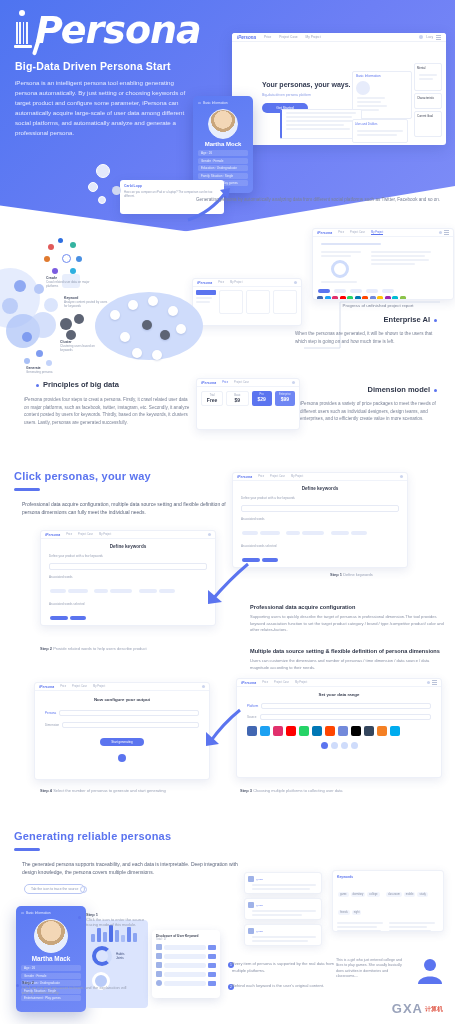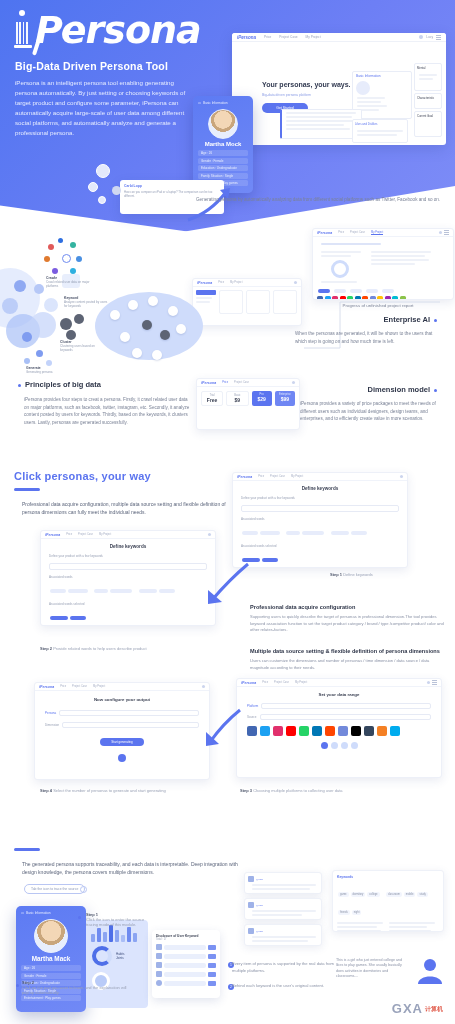--- a/index.html
+++ b/index.html
@@ -200,21 +200,21 @@
     <div class="logo-row">
       <div class="logo-mark">
         <div class="dot"></div>
           <div class="bars"></div>
           <div class="base"></div>
       </div>
       <div class="logo-word">Persona</div>
       <div class="slash"></div>
     </div>
 
-    <div class="hero-sub">Big-Data Driven Persona Tool</div>
+    <div class="hero-sub">Big-Data Driven Persona Start</div>
     <div class="hero-body">iPersona is an intelligent persona tool enabling generating persona automatically. By just setting or choosing keywords of target product and configure some parameter, iPersona can automatically acquire large-scale of user data among different social platforms, and automatically analyze and generate a professional persona.</div>
 
     <div class="browser hero-browser">
       <div class="bw-top">
         <span class="bw-logo">iPersona</span>
         <span class="bw-nav">Price</span>
         <span class="bw-nav">Project Case</span>
         <span class="bw-nav">My Project</span>
         <span class="bw-right">
           <i class="bw-av"></i>
@@ -430,21 +430,21 @@
     <div class="lbl" style="left:60px;top:100px;width:44px;">
       <b>Cluster</b>
       <span>Clustering users based on keywords</span>
     </div>
     <div class="lbl" style="left:26px;top:126px;width:44px;">
       <b>Generate</b>
       <span>Generating persona</span>
     </div>
   </div>
 
-  <div class="cap-title" style="position:absolute;left:14px;top:380px;">
+  <div class="cap-title" style="position:absolute;left:32px;top:380px;">
     <span class="bullet-dot"></span><span>Principles of big data</span>
   </div>
   <div class="cap" style="left:24px;top:396px;width:166px;">iPersona provides four steps to creat a persona. Firstly, it crawl related user data on major platforms, such as facebook, twitter, instagram, etc. Secondly, it analyze content posted by users for keywords. Thirdly, based on the keywords, it clusters users. Lastly, personas are generated successfully.</div>
 
   <div class="mock" style="left:196px;top:378px;width:104px;height:52px;">
     <div class="mock-top">
       <span class="mk-logo">iPersona</span>
       <span class="mk-nav" style="color:#5b74ef">Price</span>
       <span class="mk-nav">Project Case</span>
       <span class="mk-right">
@@ -621,20 +621,21 @@
   <div class="step-lbl" style="left:240px;top:788px;">
     <b>Step 3</b>
     <span>Choosing multiple platforms to collecting user data</span>
   </div>
 
   <svg class="arrow-blue" style="left:204px;top:706px;" width="40" height="42">
     <path d="M36 4 C26 12 16 22 6 36" stroke="#5b74ef" stroke-width="3" fill="none"></path>
     <path d="M2 26 L2 40 L15 38 Z" fill="#5b74ef"></path>
   </svg>
 
+  <div class="sec-title" style="left:14px;top:830px;">Generating reliable personas</div>
   <div class="sec-rule" style="left:14px;top:848px;"></div>
   <div class="sec-lead" style="left:22px;top:860px;width:216px;">The generated persona supports traceability, and each data is interpretable. Deep integration with design knowledge, the persona covers multiple dimensions.</div>
 
   <div class="pill" style="left:24px;top:884px;">Tab the icon to trace the source</div>
   <div class="gear" style="left:80px;top:886px;"></div>
 
   <div class="s3-card">
     <div class="pc-head">
       <span>▭</span>
       <span>Basic Information</span>

